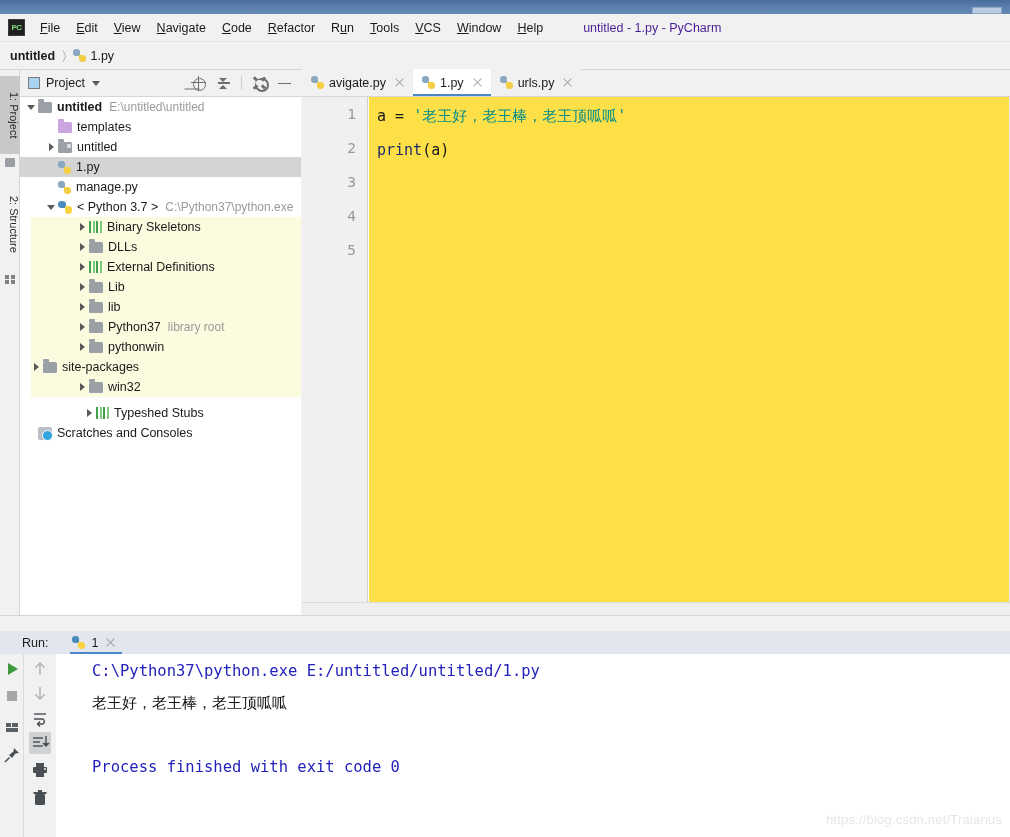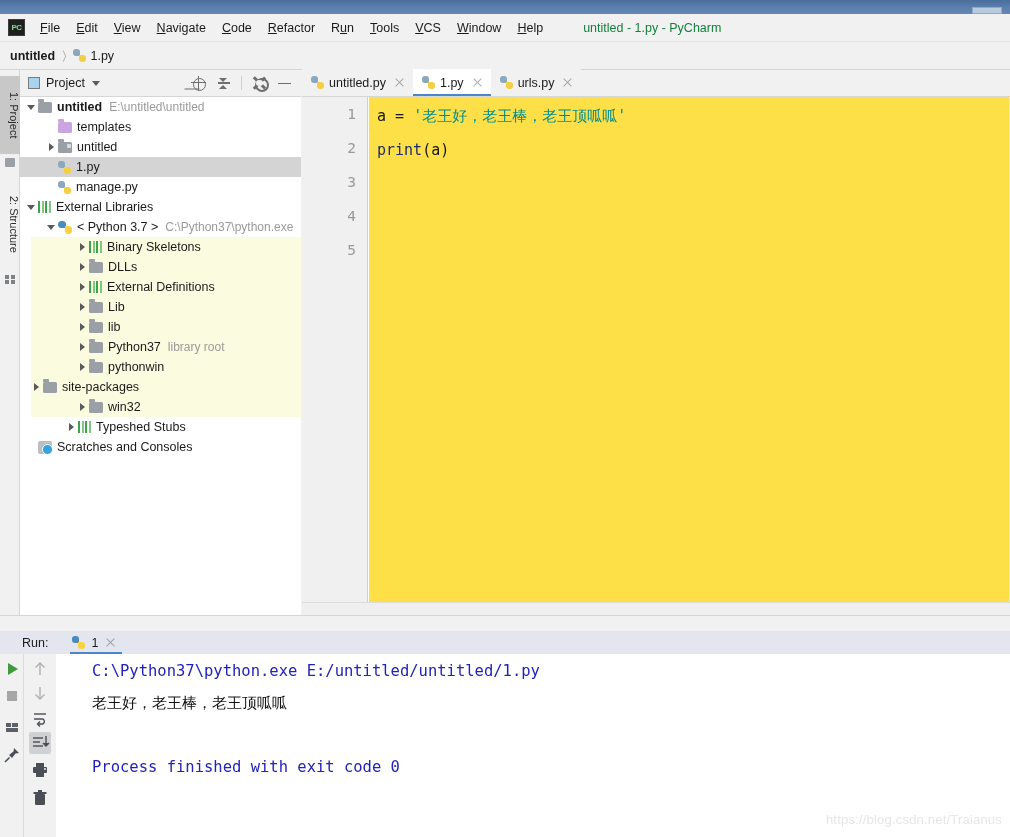--- a/index.html
+++ b/index.html
@@ -35,21 +35,21 @@
     color: #7ee07e; font-size: 8px; font-weight: bold;
     display: flex; align-items: center; justify-content: center;
     font-family: "Liberation Sans", sans-serif; letter-spacing: -0.5px;
   }
   .menu-item {
     font-size: 12.5px; color: #1a1a1a; padding: 2px 8px;
     white-space: nowrap; cursor: default;
   }
   .menu-item u { text-decoration: underline; }
   .win-title {
-    font-size: 12.5px; color: #15803d; margin-left: 32px; white-space: nowrap;
+    font-size: 12.5px; color: #4c1d95; margin-left: 32px; white-space: nowrap;
   }
 
   
   .breadcrumb {
     position: absolute; left: 0; top: 42px; width: 1010px; height: 28px;
     background: #f1f1f1; border-bottom: 1px solid #d6d6d6;
     display: flex; align-items: center; padding-left: 10px;
   }
   .bc-proj { font-size: 12.5px; font-weight: bold; color: #1a1a1a; }
   .bc-sep { font-size: 13px; color: #b3b3b3; margin: 0 7px; }
@@ -451,25 +451,20 @@
         <div class="trow selected" style="padding-left: 26px;">
           <span class="arrow "></span>
           <span class="pyicon doc" style="margin-right: 5px;"></span>
           <span class="tlabel">1.py</span>
         </div>
         <div class="trow" style="padding-left: 26px;">
           <span class="arrow "></span>
           <span class="pyicon doc" style="margin-right: 5px;"></span>
           <span class="tlabel">manage.py</span>
         </div>
-        <div class="trow" style="padding-left: 6px;">
-          <span class="arrow down"></span>
-          <span class="bars"></span>
-          <span class="tlabel">External Libraries</span>
-        </div>
         <div class="trow" style="padding-left: 26px;">
           <span class="arrow down"></span>
           <span class="pybig"></span>
           <span class="tlabel">&lt; Python 3.7 &gt;</span>
           <span class="tpath">C:\Python37\python.exe</span>
         </div>
         <div class="trow hl" style="padding-left: 46px;">
           <span class="arrow right"></span>
           <span class="bars"></span>
           <span class="tlabel">Binary Skeletons</span>
@@ -508,38 +503,38 @@
         <div class="trow hl" style="">
           <span class="arrow right"></span>
           <span class="folder"></span>
           <span class="tlabel">site-packages</span>
         </div>
         <div class="trow hl" style="padding-left: 46px;">
           <span class="arrow right"></span>
           <span class="folder"></span>
           <span class="tlabel">win32</span>
         </div>
-        <div class="trow" style="padding-left: 46px;">
+        <div class="trow" style="padding-left: 64px; margin-top: 6px;">
           <span class="arrow right"></span>
           <span class="bars"></span>
           <span class="tlabel">Typeshed Stubs</span>
         </div>
         <div class="trow" style="padding-left: 6px;">
           <span class="arrow "></span>
           <span class="scratch"></span>
           <span class="tlabel">Scratches and Consoles</span>
         </div>
       </div>
   </div>
 
   <div class="editor-area">
     <div class="tabbar" id="etabs-slot">
         <div class="etab">
           <span class="pyicon doc"></span>
-          <span>untitled.py</span>
+          <span>avigate.py</span>
           <span class="etab-close"></span>
         </div>
         <div class="etab active">
           <span class="pyicon doc"></span>
           <span>1.py</span>
           <span class="etab-close"></span>
         </div>
         <div class="etab">
           <span class="pyicon doc"></span>
           <span>urls.py</span>

